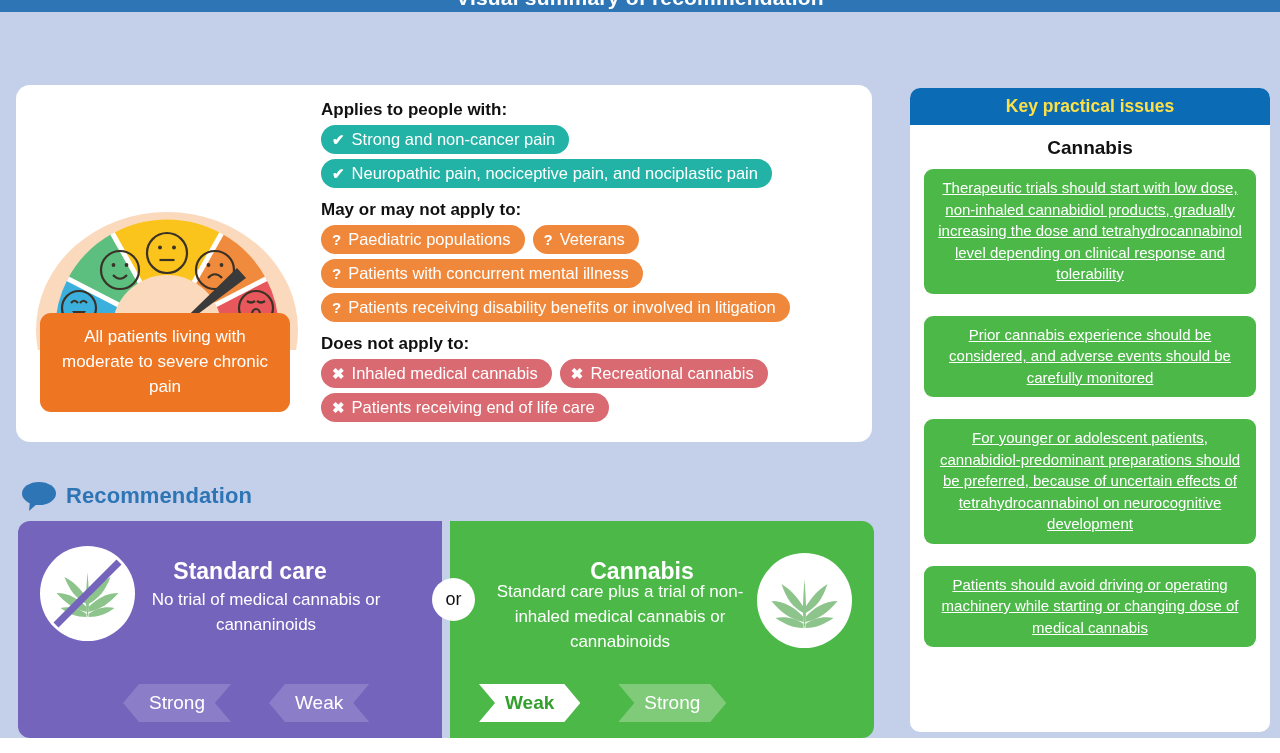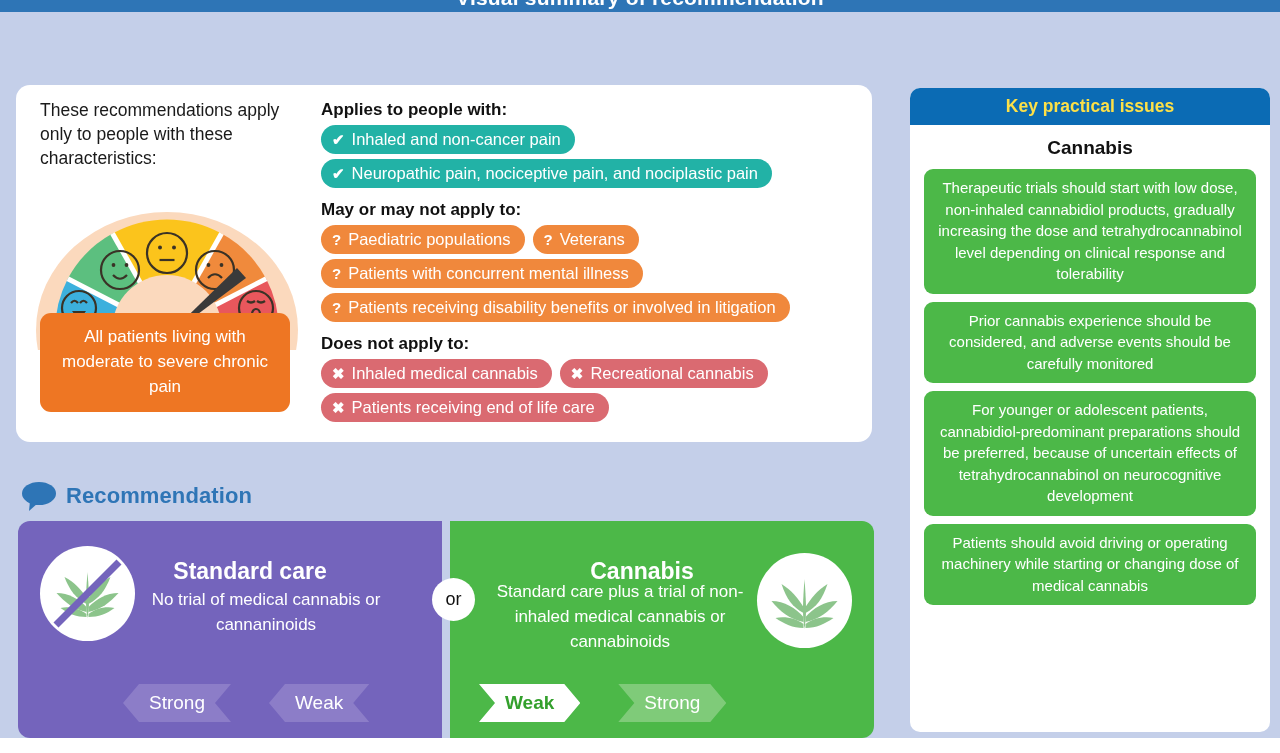--- a/index.html
+++ b/index.html
@@ -274,21 +274,22 @@
   }
   .sb-list { padding: 0 14px 12px 14px; }
   .sb-item {
     background: #4cb848;
     border-radius: 9px;
     color: #ffffff;
     font-size: 15px;
     line-height: 21.5px;
     text-align: center;
     padding: 8px 10px 9px 10px;
-    margin-bottom: 8px;
+    margin-bottom: 22px;
+    text-decoration: underline;
   }
 
   
   #bottom-band {
     position: absolute;
     left: 0; top: 738px;
     width: 1280px; height: 15px;
     background: #ffffff;
   }
 </style>
@@ -297,21 +298,20 @@
 
 <div id="canvas">
 
   <div class="header-strip">
     <div class="header-title">Visual summary of recommendation</div>
   </div>
 
 
   <div class="white-card" id="population-card">
 
-    <div class="intro-text">These recommendations apply only to people with these characteristics:</div>
 
     <div id="gauge-wrap">
       <svg width="270" height="160" viewBox="0 0 270 160" aria-hidden="true">
 
         <ellipse cx="133" cy="140" rx="131" ry="118" fill="#fbd9bd"></ellipse>
 
         <g>
 
           <path d="M133 140 L21.2 140 A111.8 111.8 0 0 1 33.8 88.7 Z" fill="#3cb0dd"></path>
 
@@ -376,21 +376,21 @@
     </div>
 
     <div class="gauge-caption">All patients living with moderate to severe chronic pain</div>
 
     <div id="criteria">
 
       <div class="crit-title first">Applies to people with:</div>
       <div class="pill-row">
         <span class="pill yes">
           <span class="glyph">✔</span>
-          <span>Inhaled and non-cancer pain</span>
+          <span>Strong and non-cancer pain</span>
         </span>
       </div>
       <div class="pill-row">
         <span class="pill yes">
           <span class="glyph">✔</span>
           <span>Neuropathic pain, nociceptive pain, and nociplastic pain</span>
         </span>
       </div>
 
       <div class="crit-title">May or may not apply to:</div>

